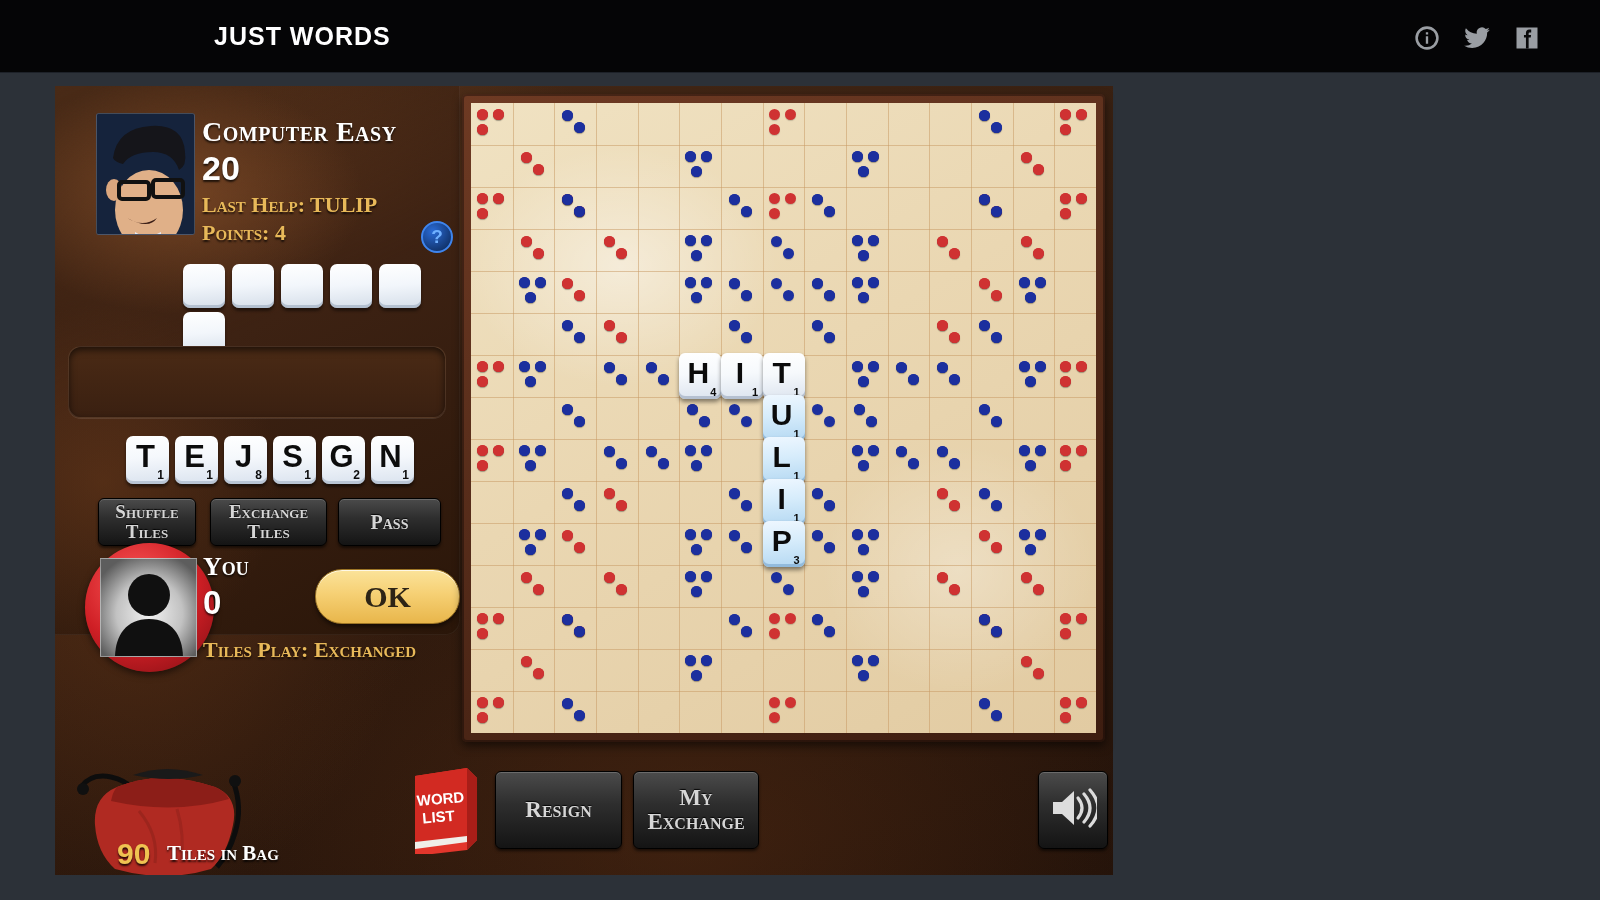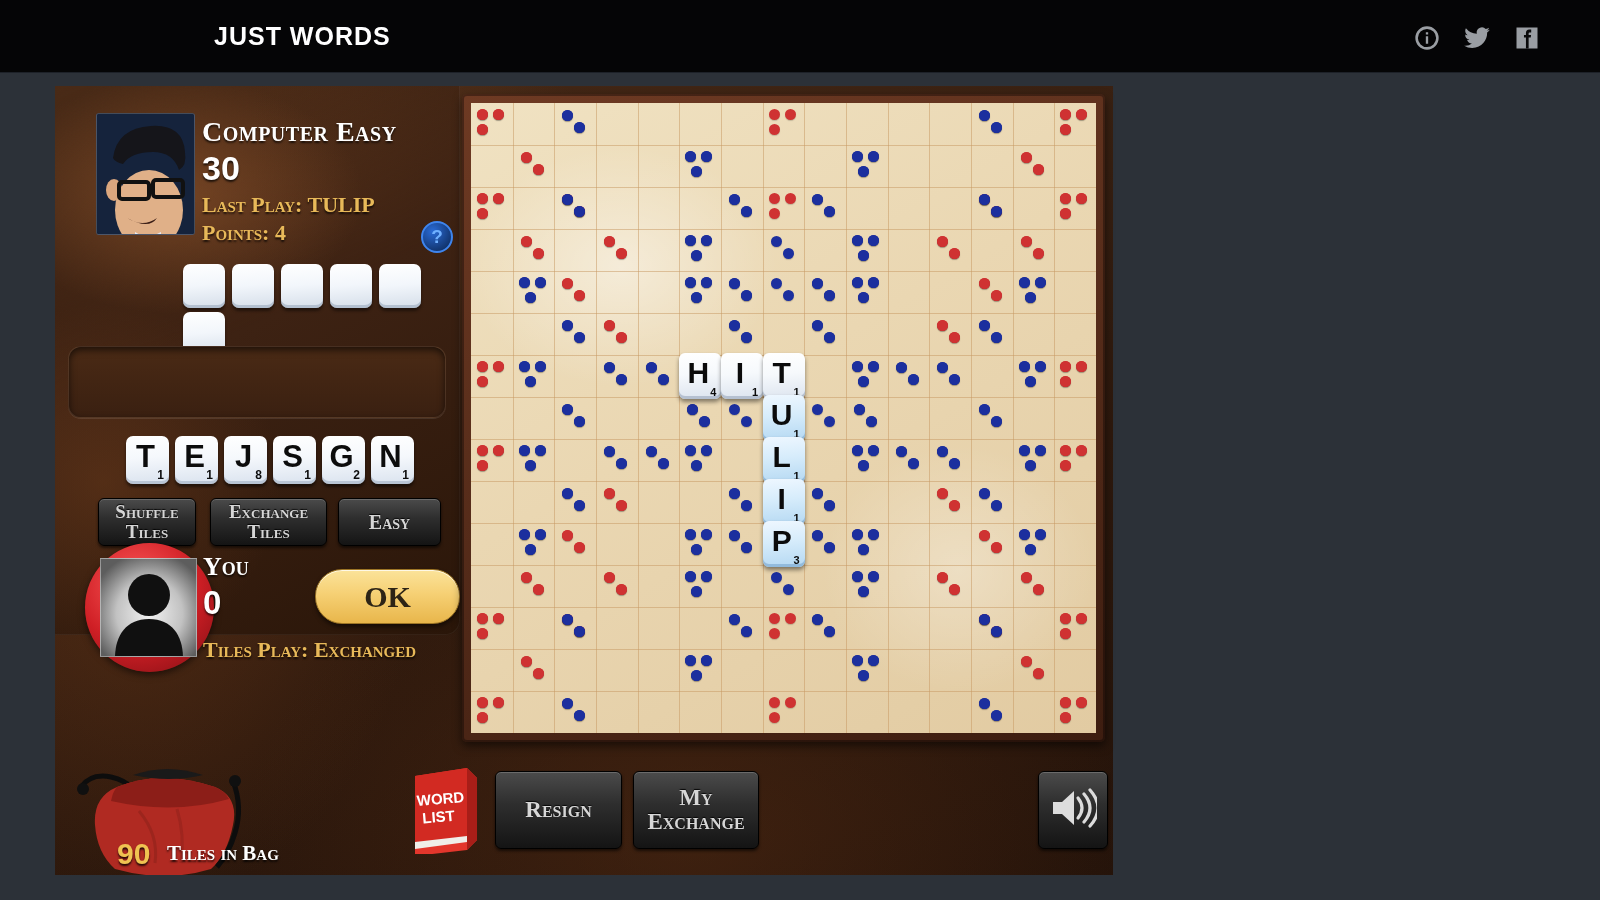--- a/index.html
+++ b/index.html
@@ -288,22 +288,22 @@
         <path d="M16 44 q4-30 38-32 q32-2 34 26 q2 14-6 18 q-6-18-26-18 q-22 0-30 12 q-8-2-10-6z" fill="#15151a"></path>
         <ellipse cx="17" cy="76" rx="8" ry="11" fill="#dba77e"></ellipse>
         <rect x="22" y="68" width="30" height="17" rx="3" fill="none" stroke="#111" stroke-width="4"></rect>
         <rect x="56" y="66" width="30" height="17" rx="3" fill="none" stroke="#111" stroke-width="4"></rect>
         <path d="M52 72 h4" stroke="#111" stroke-width="4"></path>
         <path d="M30 104 q16 10 30 0 q-8 12-30 0z" fill="#3a1d16"></path>
         <path d="M38 118 q12 8 26 0 l0 8 h-26z" fill="#e9e9ef"></path>
       </svg>
     </div>
     <div id="opp-name">Computer Easy</div>
-    <div id="opp-score">30</div>
-    <div id="opp-lastplay">Last Play: TULIP</div>
+    <div id="opp-score">20</div>
+    <div id="opp-lastplay">Last Help: TULIP</div>
     <div id="opp-points">Points: 4</div>
     <div id="help-badge">?</div>
 
     <div id="opp-rack"><div class="blank-tile"></div><div class="blank-tile"></div><div class="blank-tile"></div><div class="blank-tile"></div><div class="blank-tile"></div><div class="blank-tile"></div></div>
 
     <div id="tray"></div>
 
     <div id="rack"><div class="tile"><span class="L">T</span><span class="V">1</span></div><div class="tile"><span class="L">E</span><span class="V">1</span></div><div class="tile"><span class="L">J</span><span class="V">8</span></div><div class="tile"><span class="L">S</span><span class="V">1</span></div><div class="tile"><span class="L">G</span><span class="V">2</span></div><div class="tile"><span class="L">N</span><span class="V">1</span></div></div>
 
     <div class="btn" id="btn-shuffle">
@@ -311,21 +311,21 @@
         <span>Shuffle</span><br>
         <span>Tiles</span>
       </span>
     </div>
     <div class="btn" id="btn-exchange">
       <span>
         <span>Exchange</span><br>
         <span>Tiles</span>
       </span>
     </div>
-    <div class="btn" id="btn-pass">Easy</div>
+    <div class="btn" id="btn-pass">Pass</div>
 
     <div id="you-ring"></div>
     <div id="you-avatar">
       <svg width="97" height="99" viewBox="0 0 97 99">
         <defs>
           <radialGradient id="pg" cx="50%" cy="55%" r="62%">
             <stop offset="0%" stop-color="#f2f2f2"></stop>
             <stop offset="55%" stop-color="#c2c2c2"></stop>
             <stop offset="100%" stop-color="#5d5d5d"></stop>
           </radialGradient>

